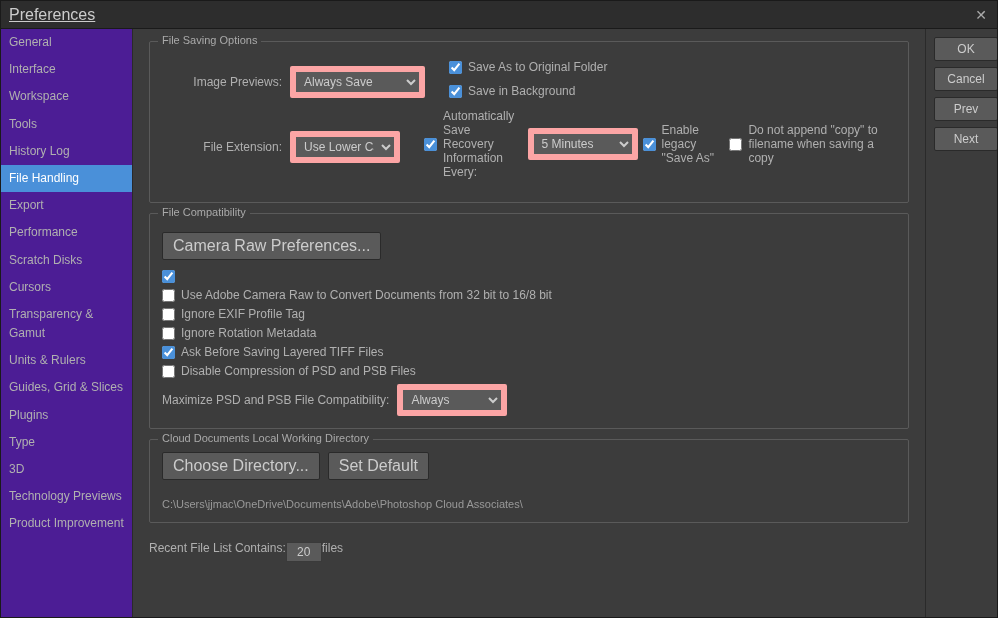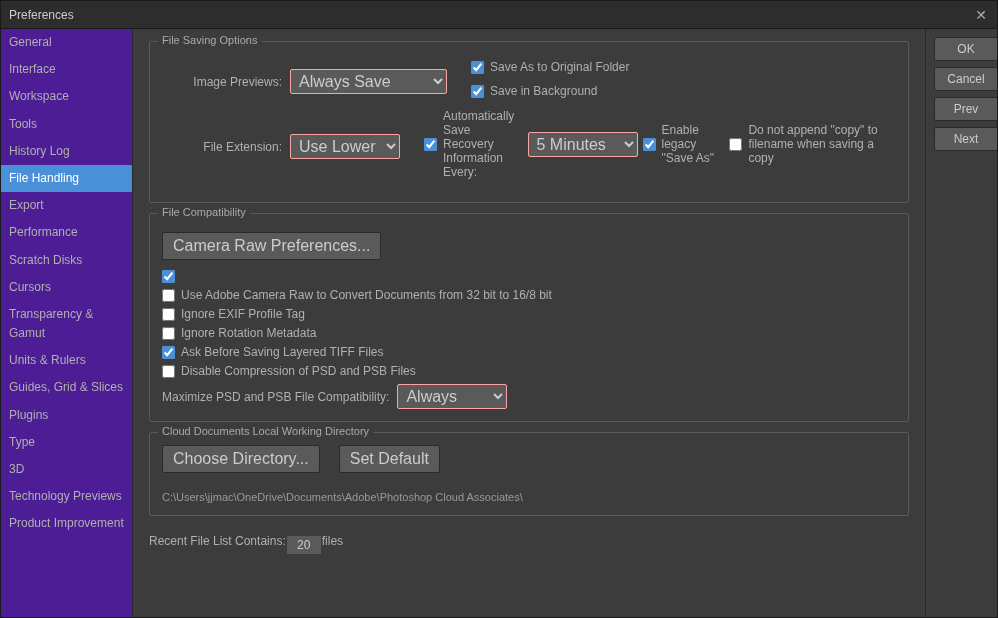--- a/index.html
+++ b/index.html
@@ -25,21 +25,22 @@
       height: 28px;
       display: flex;
       align-items: center;
       padding: 0 8px;
       justify-content: space-between;
       border-bottom: 1px solid #1a1a1a;
       flex-shrink: 0;
     }
     .title-bar-text {
       color: #ccc;
-      font-size: 12px;
+      font-size: 16px;
+      text-decoration: underline;
     }
     .close-btn {
       width: 16px;
       height: 16px;
       background: none;
       border: none;
       color: #aaa;
       cursor: pointer;
       font-size: 14px;
       display: flex;
@@ -119,24 +120,24 @@
       gap: 8px;
     }
     .form-label {
       color: #b0b0b0;
       min-width: 120px;
       text-align: right;
       font-size: 12px;
     }
     select {
       background: #5a5a5a;
-      border: 1px solid #fca5a5;
+      border: 6px solid #fca5a5;
       color: #ccc;
       padding: 2px 4px;
-      font-size: 16px;
+      font-size: 12px;
       border-radius: 2px;
       cursor: pointer;
       min-width: 110px;
     }
     .checkbox-row {
       display: flex;
       align-items: center;
       gap: 6px;
       margin-bottom: 5px;
       color: #b0b0b0;
@@ -188,21 +189,21 @@
       position: absolute;
       top: -8px;
       left: 8px;
       background: #3c3c3c;
       padding: 0 4px;
       color: #aaa;
       font-size: 11px;
     }
     .cloud-buttons {
       display: flex;
-      gap: 19px;
+      gap: 8px;
       margin-bottom: 8px;
     }
     .cloud-path {
       color: #999;
       font-size: 11px;
     }
     .recent-row {
       display: flex;
       align-items: center;
       color: #b0b0b0;

